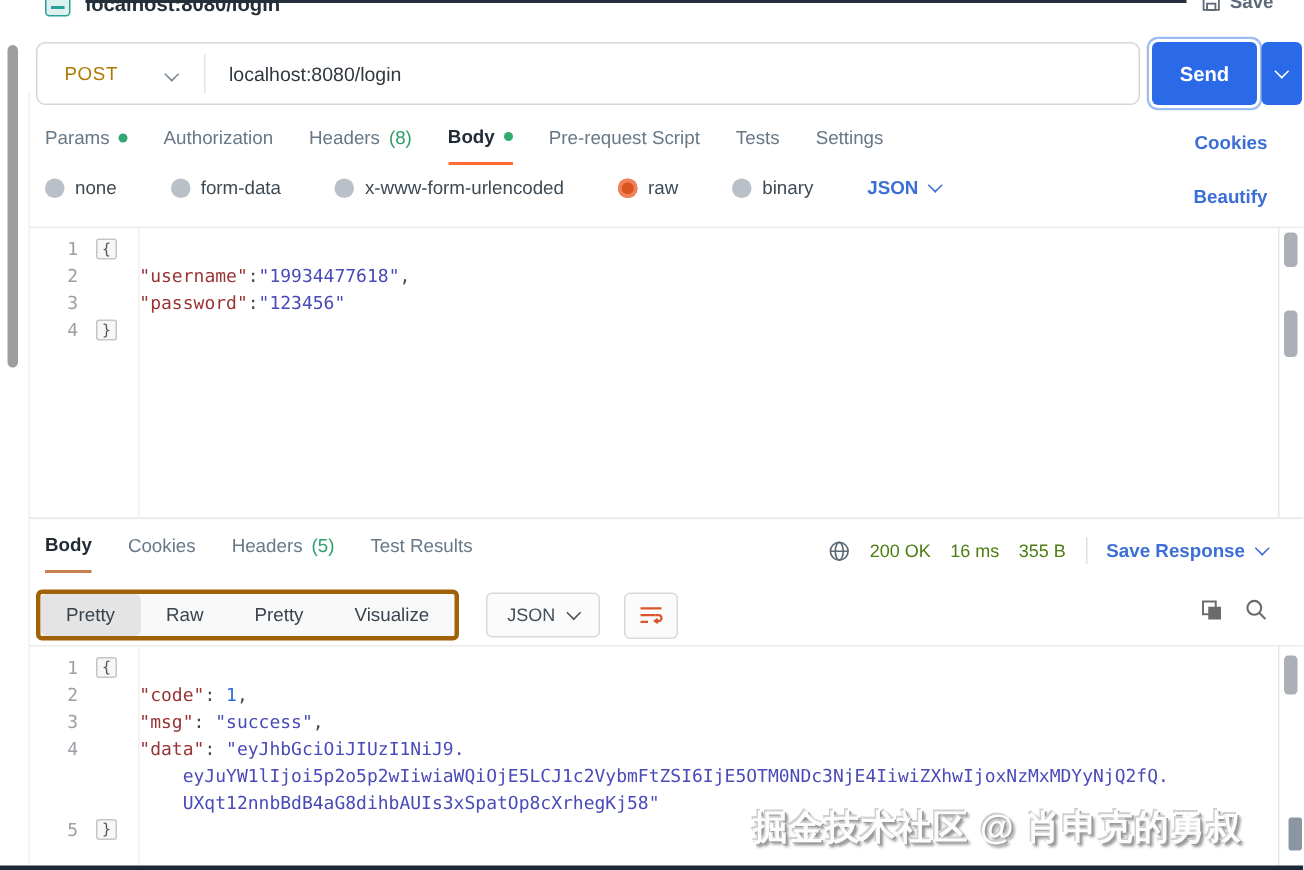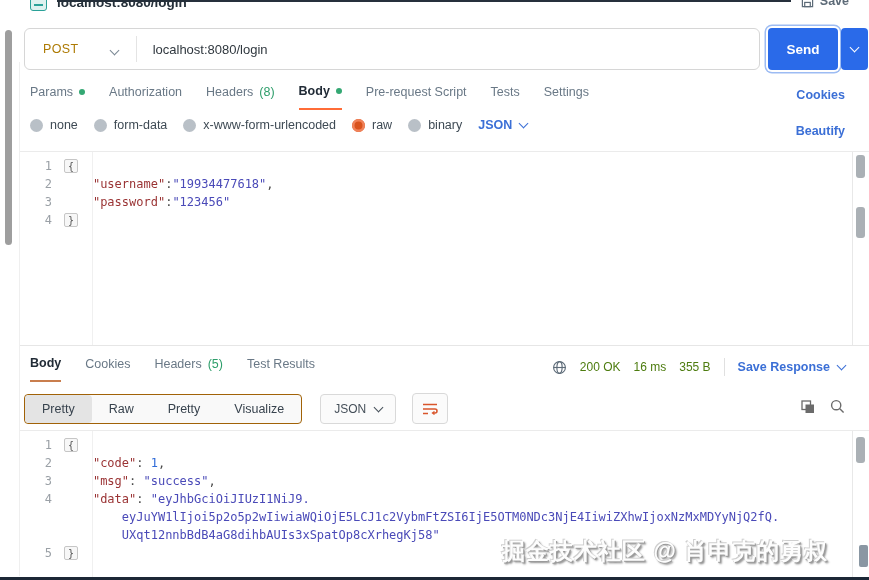--- a/index.html
+++ b/index.html
@@ -34,21 +34,21 @@
   .req-tabs { position:absolute; left:30px; top:84px; display:flex; gap:24px; font-size:12.5px; color:#697886; }
   .rtab { display:flex; align-items:center; gap:6px; padding-bottom:10px; cursor:pointer; }
   .rtab .cnt { color:#2e9e6b; }
   .rtab.active { color:#212b36; font-weight:600; border-bottom:2px solid #ff6c37; }
   .rtab.active-resp { color:#212b36; font-weight:600; border-bottom:2px solid #c97e4e; }
   .gdot { width:6px; height:6px; border-radius:50%; background:#34a873; display:inline-block; }
   .right-link { position:absolute; right:24px; font-size:12.5px; font-weight:700; color:#3b6fd6; cursor:pointer; }
   .cookies-link { top:88px; }
   .beautify-link { top:124px; }
   
-  .modes { position:absolute; left:30px; top:118px; display:flex; gap:16px; align-items:center;
+  .modes { position:absolute; left:30px; top:118px; display:flex; gap:36px; align-items:center;
            font-size:12.5px; color:#3e4a54; }
   .mode { display:flex; align-items:center; gap:7px; cursor:pointer; }
   .radio { width:13px; height:13px; border-radius:50%; background:#b9c0c7; }
   .radio.sel { background:#d9531e; box-shadow: inset 0 0 0 2.5px #f0825a; }
   .lang-dd { display:flex; align-items:center; gap:8px; color:#3b6fd6; font-weight:700; cursor:pointer; }
   
   .editor { position:absolute; left:20px; right:0; background:#fff; }
   .editor1 { top:151px; height:195px; border-top:1px solid #ebebeb; border-bottom:1px solid #e6e6e6; }
   .editor2 { top:430px; height:147px; border-top:1px solid #ebebeb; }
   .code-lines { padding-top:5px; }
@@ -67,21 +67,21 @@
   .sb-thumb { position:absolute; background:#aab0b5; border-radius:3px; width:9px; }
   
   .resp-tabs { position:absolute; left:30px; top:356px; display:flex; gap:24px; font-size:12.5px; color:#697886; }
   .resp-meta { position:absolute; right:24px; top:358px; display:flex; align-items:center; gap:13px;
                font-size:12px; }
   .green { color:#4d7c0f; }
   .meta-div { width:1px; height:18px; background:#e0e0e0; }
   .save-resp { display:flex; align-items:center; gap:8px; color:#3b6fd6; font-weight:700; font-size:12.5px; cursor:pointer; }
   
   .views-row { position:absolute; left:24px; top:393px; display:flex; align-items:center; }
-  .segmented { display:flex; border:1px solid #a16207; border-radius:4px; background:#f9f9f9; overflow:hidden; }
+  .segmented { display:flex; border:3px solid #a16207; border-radius:4px; background:#f9f9f9; overflow:hidden; }
   .seg { padding:7px 17px; font-size:12.5px; color:#38434e; cursor:pointer; }
   .seg.active { background:#e4e4e4; border-radius:4px; }
   .json-btn { margin-left:18px; display:flex; align-items:center; gap:9px; border:1px solid #d9d9d9;
               border-radius:4px; background:#fbfbfb; padding:7px 13px; font-size:12px; color:#454f59; cursor:pointer; }
   .wrap-btn { margin-left:16px; border:1px solid #d9d9d9; border-radius:4px; background:#fbfbfb;
               width:36px; height:31px; display:flex; align-items:center; justify-content:center; cursor:pointer; }
   .resp-icons { position:absolute; right:24px; top:399px; display:flex; gap:15px; align-items:center; }
   .icon-btn { cursor:pointer; display:flex; }
   
   .left-scroll { position:absolute; left:5px; top:30px; width:7px; height:215px; background:#9e9e9e; border-radius:4px; }

